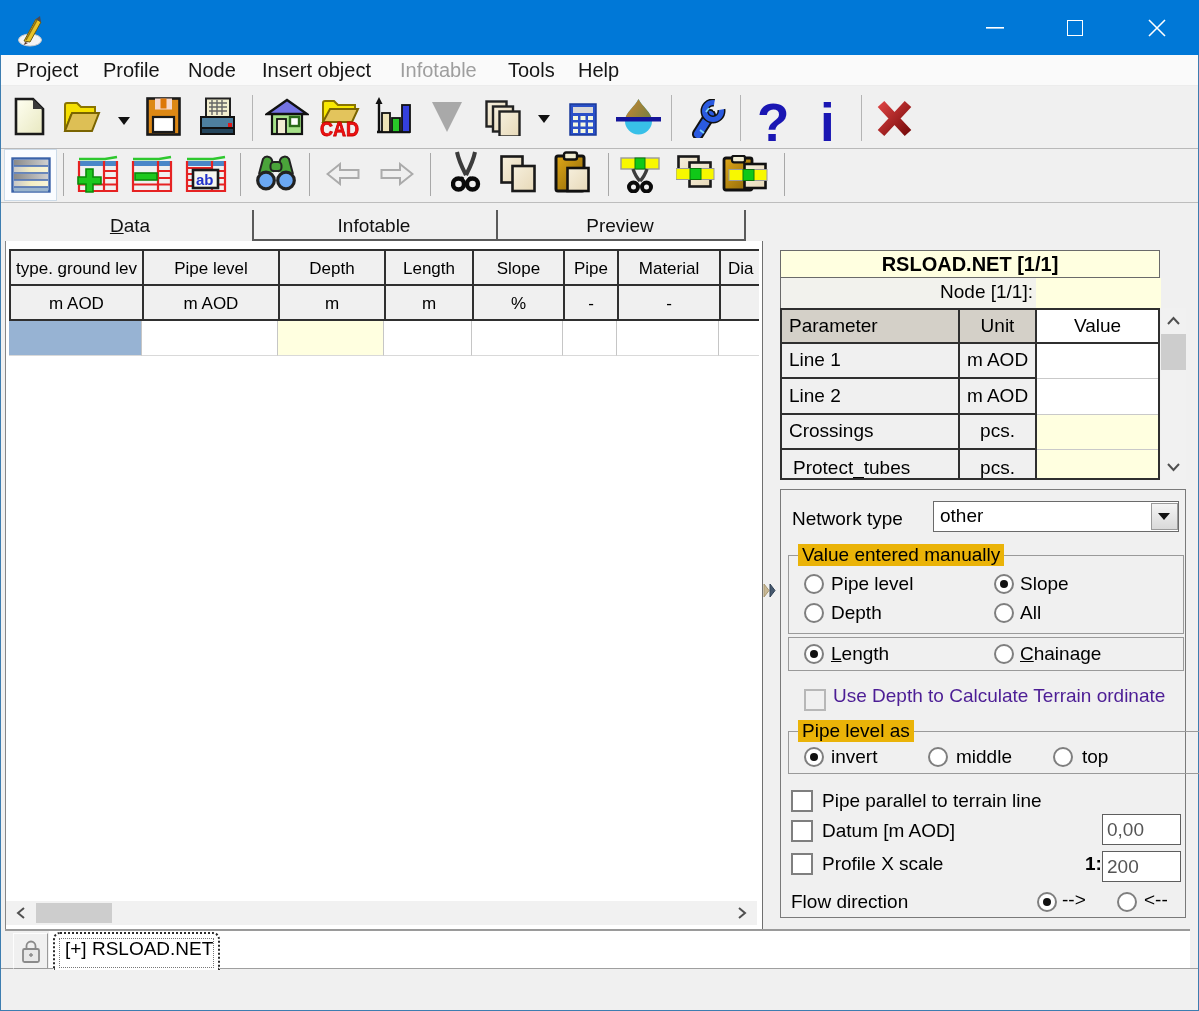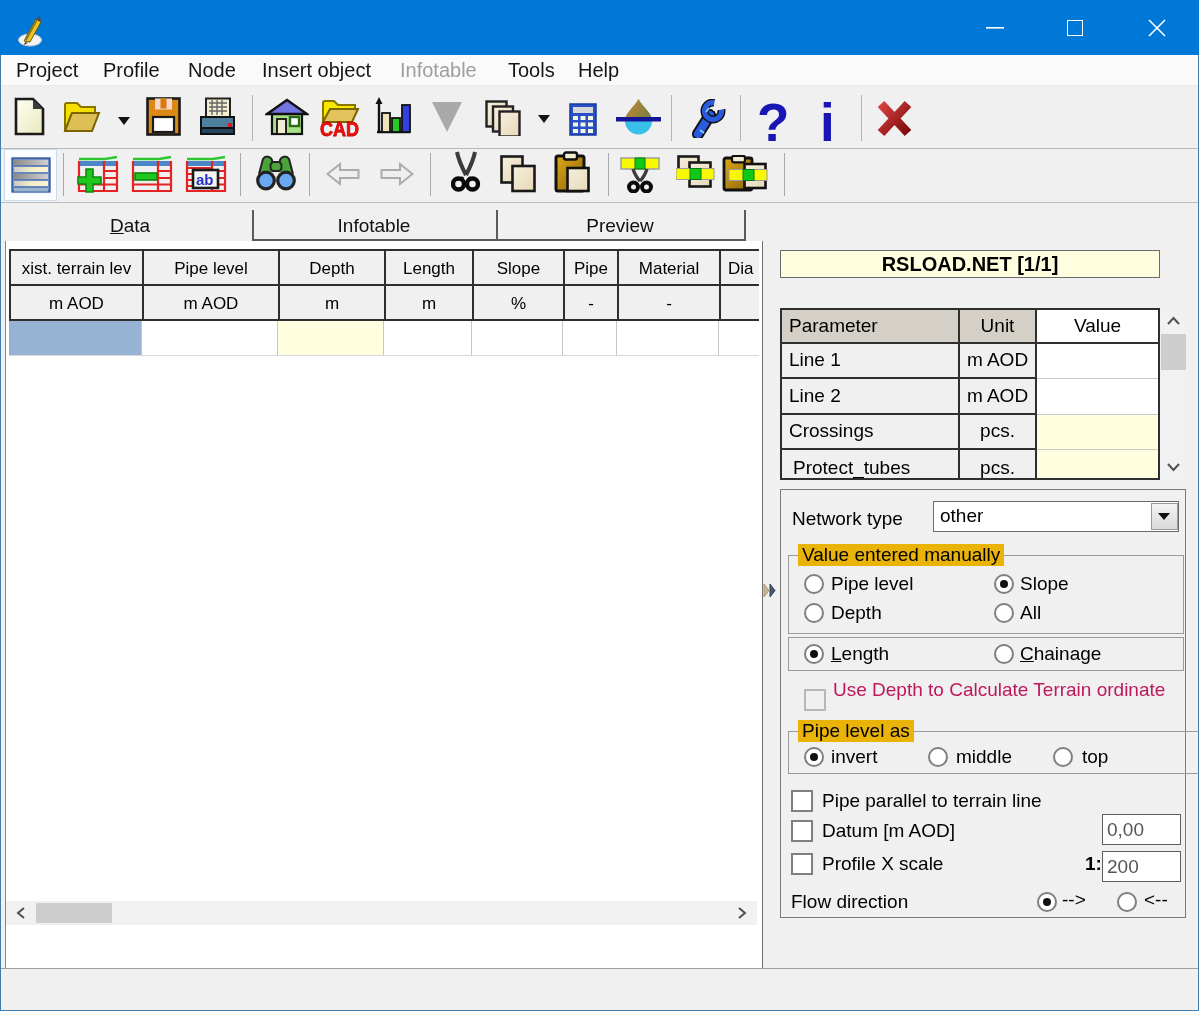--- a/index.html
+++ b/index.html
@@ -77,21 +77,21 @@
 <span class="tablbl" style="left:274px;width:200px">Infotable</span>
 <span class="tablbl" style="left:520px;width:200px">Preview</span>
 <div class="a" id="leftwhite"></div>
 <div class="a" id="rightpanel"></div>
 <div class="a" id="statusbar"></div>
 <div class="a" style="left:0;top:55px;width:1px;height:956px;background:#3d7db0"></div>
 <div class="a" style="left:1198px;top:55px;width:1px;height:956px;background:#3d7db0"></div>
 <div class="a" style="left:0;top:1010px;width:1199px;height:1px;background:#3d7db0"></div>
 <div class="a" id="grid" style="left:8px;top:249px;width:751px;height:108px;overflow:hidden"></div>
 <div class="a" style="left:8px;top:249px;width:751px;height:110px;overflow:hidden">
-<div class="cell" style="left:1px;top:0;width:133px;height:37px;background:#f0f0f0;border:2px solid #2f2f2f;border-right:none;line-height:35px">xist. terrain lev</div>
+<div class="cell" style="left:1px;top:0;width:133px;height:37px;background:#f0f0f0;border:2px solid #2f2f2f;border-right:none;line-height:35px">type. ground lev</div>
 <div class="cell" style="left:134px;top:0;width:136px;height:37px;background:#f0f0f0;border:2px solid #2f2f2f;border-right:none;line-height:35px">Pipe level</div>
 <div class="cell" style="left:270px;top:0;width:106px;height:37px;background:#f0f0f0;border:2px solid #2f2f2f;border-right:none;line-height:35px">Depth</div>
 <div class="cell" style="left:376px;top:0;width:88px;height:37px;background:#f0f0f0;border:2px solid #2f2f2f;border-right:none;line-height:35px">Length</div>
 <div class="cell" style="left:464px;top:0;width:91px;height:37px;background:#f0f0f0;border:2px solid #2f2f2f;border-right:none;line-height:35px">Slope</div>
 <div class="cell" style="left:555px;top:0;width:54px;height:37px;background:#f0f0f0;border:2px solid #2f2f2f;border-right:none;line-height:35px">Pipe</div>
 <div class="cell" style="left:609px;top:0;width:102px;height:37px;background:#f0f0f0;border:2px solid #2f2f2f;border-right:none;line-height:35px">Material</div>
 <div class="cell" style="left:711px;top:0;width:59px;height:37px;background:#f0f0f0;border:2px solid #2f2f2f;border-right:none;line-height:35px;text-align:left;padding-left:7px">Dia</div>
 
 <div class="cell" style="left:1px;top:35px;width:133px;height:37px;background:#f0f0f0;border:2px solid #2f2f2f;border-right:none;line-height:35px">m AOD</div>
 <div class="cell" style="left:134px;top:35px;width:136px;height:37px;background:#f0f0f0;border:2px solid #2f2f2f;border-right:none;line-height:35px">m AOD</div>
@@ -112,26 +112,44 @@
 </div>
 <div class="a" id="hscroll" style="left:6px;top:901px;width:751px;height:24px;background:#f1f1f1">
   <svg class="a" style="left:10px;top:6px" width="10" height="12" viewBox="0 0 10 12">
         <path d="M8 1 L2 6 L8 11" fill="none" stroke="#505050" stroke-width="2"></path>
       </svg>
   <div class="a" style="left:30px;top:2px;width:76px;height:20px;background:#cdcdcd"></div>
   <svg class="a" style="left:731px;top:6px" width="10" height="12" viewBox="0 0 10 12">
         <path d="M2 1 L8 6 L2 11" fill="none" stroke="#505050" stroke-width="2"></path>
       </svg>
 </div>
+<div class="a" id="btabs" style="left:5px;top:929px;width:1185px;height:39px;background:#f0f0f0;border-top:2px solid #9a9a9a">
+  <div class="a" style="left:44px;top:0;width:1141px;height:37px;background:#fff"></div>
+  <div class="a" style="left:8px;top:2px;width:35px;height:36px;background:#f0f0f0;border:1px solid #9a9a9a;border-top-color:#fdfdfd;border-left-color:#fdfdfd">
+    <svg style="position:absolute;left:7px;top:6px" width="20" height="23" viewBox="0 0 20 23">
+      <rect x="2" y="9" width="16" height="13" rx="1.5" fill="#e8e8e8" stroke="#8a8a8a" stroke-width="1.8"></rect>
+      <path d="M5.5 9 V6 a4.5 4.5 0 0 1 9 0 V9" fill="none" stroke="#8a8a8a" stroke-width="1.8"></path>
+      <path d="M10 13 v4 M8 15 h4" stroke="#8a8a8a" stroke-width="1.4"></path>
+    </svg>
+  </div>
+  <div class="a" style="left:48px;top:1px;width:167px;height:38px;background:#fff;border:2px dotted #2a2a2a;border-bottom:none;border-radius:7px 7px 0 0">
+    <div class="a" style="left:4px;top:4px;right:4px;bottom:2px;border:1.5px dotted #777"></div>
+    <span class="a" style="left:10px;top:4px;font-size:19px;color:#000;white-space:nowrap">[+] RSLOAD.NET</span>
+  </div>
+</div>
 
 <svg class="a" style="left:763px;top:582px" width="14" height="17" viewBox="0 0 14 17">
 <path d="M1 2 L6 8.5 L1 15 Z" fill="#c8b896" stroke="#a89870" stroke-width="1"></path>
 <path d="M7 2 L12 8.5 L7 15 Z" fill="#46586e" stroke="#2e4054" stroke-width="1"></path>
 </svg>
 <div class="a" style="left:780px;top:250px;width:380px;height:28px;background:#ffffe0;border:1px solid #6a6a6a;text-align:center;font-size:20px;font-weight:bold;line-height:26px">RSLOAD.NET [1/1]</div>
+<div class="a" style="left:780px;top:278px;width:380px;height:30px;border:1px solid #6a6a6a;border-top:none">
+  <div class="a" style="left:0;top:0;width:255px;height:30px;background:#f2f2ed;text-align:right;font-size:19px;line-height:28px;padding-right:3px">Node [1/1]:</div>
+  <div class="a" style="left:255px;top:0;width:125px;height:30px;background:#ffffe0"></div>
+</div>
 <div class="a" id="pgrid" style="left:780px;top:308px;width:380px;height:172px;overflow:hidden;border:2px solid #2f2f2f">
   <div class="cell" style="left:0;top:0;width:178px;height:34px;background:#d4d0c8;border-right:2px solid #2f2f2f;border-bottom:2px solid #2f2f2f;text-align:left;padding-left:7px;font-size:19px;line-height:31px">Parameter</div>
   <div class="cell" style="left:178px;top:0;width:77px;height:34px;background:#d4d0c8;border-right:2px solid #2f2f2f;border-bottom:2px solid #2f2f2f;font-size:19px;line-height:31px">Unit</div>
   <div class="cell" style="left:255px;top:0;width:121px;height:34px;background:#fff;border-bottom:2px solid #2f2f2f;font-size:19px;line-height:31px">Value</div>
   <div class="cell" style="left:0;top:34px;width:178px;height:35px;background:#f0f0f0;border-right:2px solid #2f2f2f;border-bottom:2px solid #2f2f2f;text-align:left;padding-left:7px;font-size:19px;line-height:32px">Line 1</div>
   <div class="cell" style="left:178px;top:34px;width:77px;height:35px;background:#f0f0f0;border-right:2px solid #2f2f2f;border-bottom:2px solid #2f2f2f;font-size:19px;line-height:32px">m AOD</div>
   <div class="cell" style="left:255px;top:34px;width:121px;height:35px;background:#fff;border-bottom:1px solid #c9c9c9"></div>
   <div class="cell" style="left:0;top:69px;width:178px;height:36px;background:#f0f0f0;border-right:2px solid #2f2f2f;border-bottom:2px solid #2f2f2f;text-align:left;padding-left:7px;font-size:19px;line-height:33px">Line 2</div>
   <div class="cell" style="left:178px;top:69px;width:77px;height:36px;background:#f0f0f0;border-right:2px solid #2f2f2f;border-bottom:2px solid #2f2f2f;font-size:19px;line-height:33px">m AOD</div>
   <div class="cell" style="left:255px;top:69px;width:121px;height:36px;background:#fff;border-bottom:1px solid #c9c9c9"></div>
@@ -174,21 +192,21 @@
       <span class="lbl" style="left:239px;top:83px">Slope</span>
   <div class="rad" style="left:23px;top:113px"></div>
       <span class="lbl" style="left:50px;top:112px">Depth</span>
   <div class="rad" style="left:213px;top:113px"></div>
       <span class="lbl" style="left:239px;top:112px">All</span>
   <div class="rad on" style="left:23px;top:154px"></div>
       <span class="lbl" style="left:50px;top:153px"><u>L</u>ength</span>
   <div class="rad" style="left:213px;top:154px"></div>
       <span class="lbl" style="left:239px;top:153px"><u>C</u>hainage</span>
   <div class="chk dis" style="left:23px;top:199px"></div>
-      <span class="lbl" style="left:52px;top:189px;color:#be185d">Use Depth to Calculate Terrain ordinate</span>
+      <span class="lbl" style="left:52px;top:195px;color:#4c1d95">Use Depth to Calculate Terrain ordinate</span>
   <div class="rad on" style="left:23px;top:257px"></div>
       <span class="lbl" style="left:50px;top:256px">invert</span>
   <div class="rad" style="left:147px;top:257px"></div>
       <span class="lbl" style="left:175px;top:256px">middle</span>
   <div class="rad" style="left:272px;top:257px"></div>
       <span class="lbl" style="left:301px;top:256px">top</span>
   <div class="chk" style="left:10px;top:300px"></div>
       <span class="lbl" style="left:41px;top:300px">Pipe parallel to terrain line</span>
   <div class="chk" style="left:10px;top:330px"></div>
       <span class="lbl" style="left:41px;top:330px">Datum [m AOD]</span>

